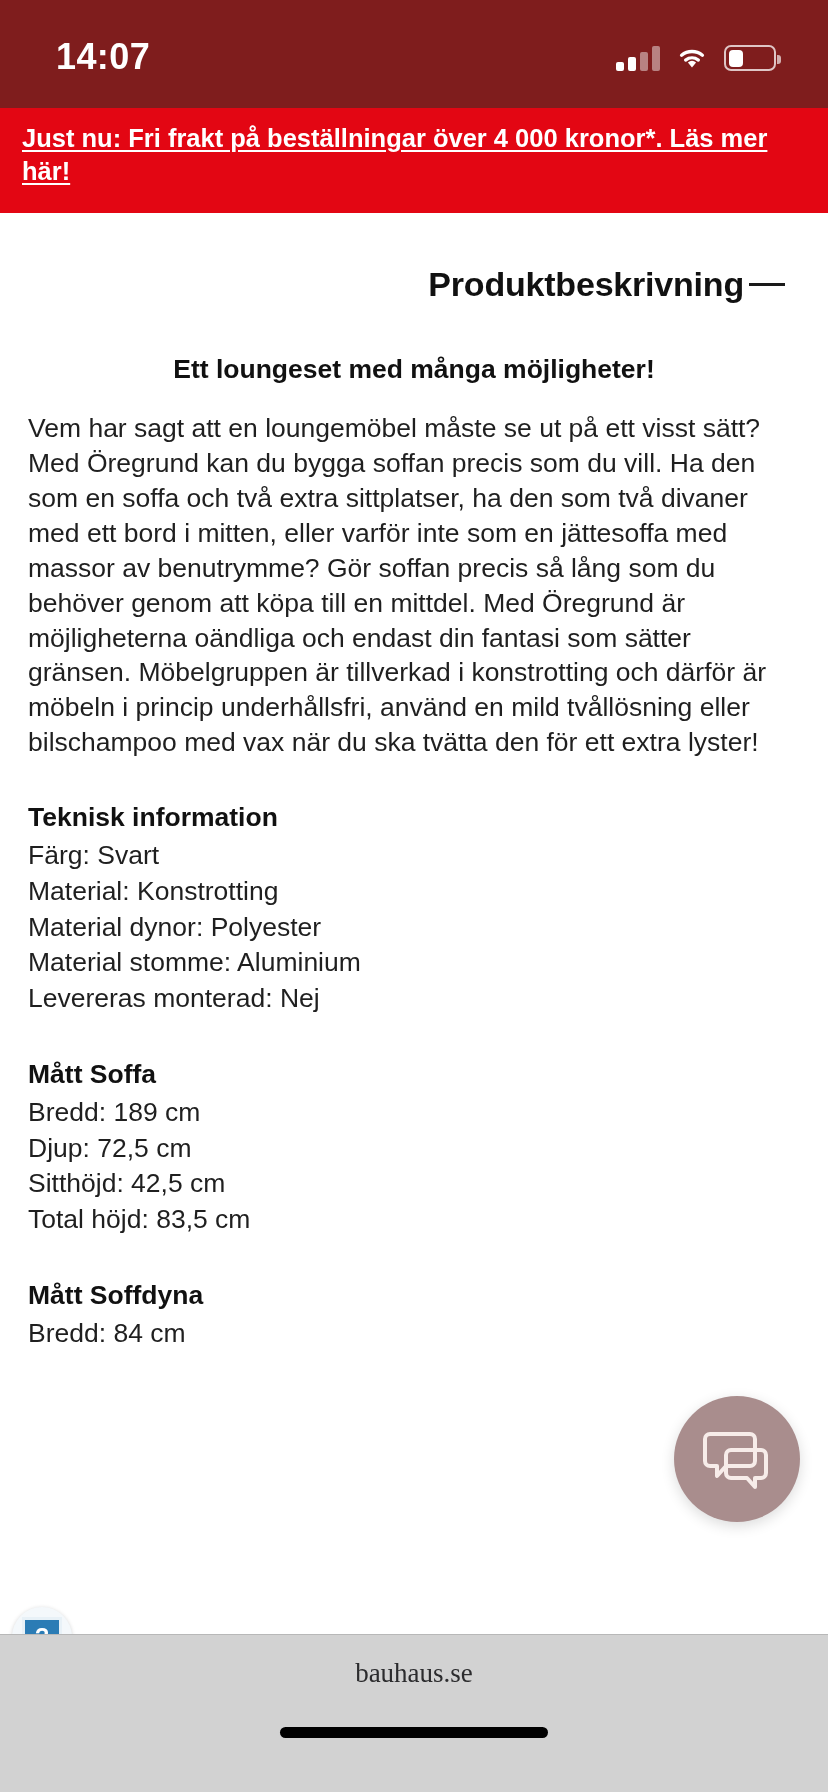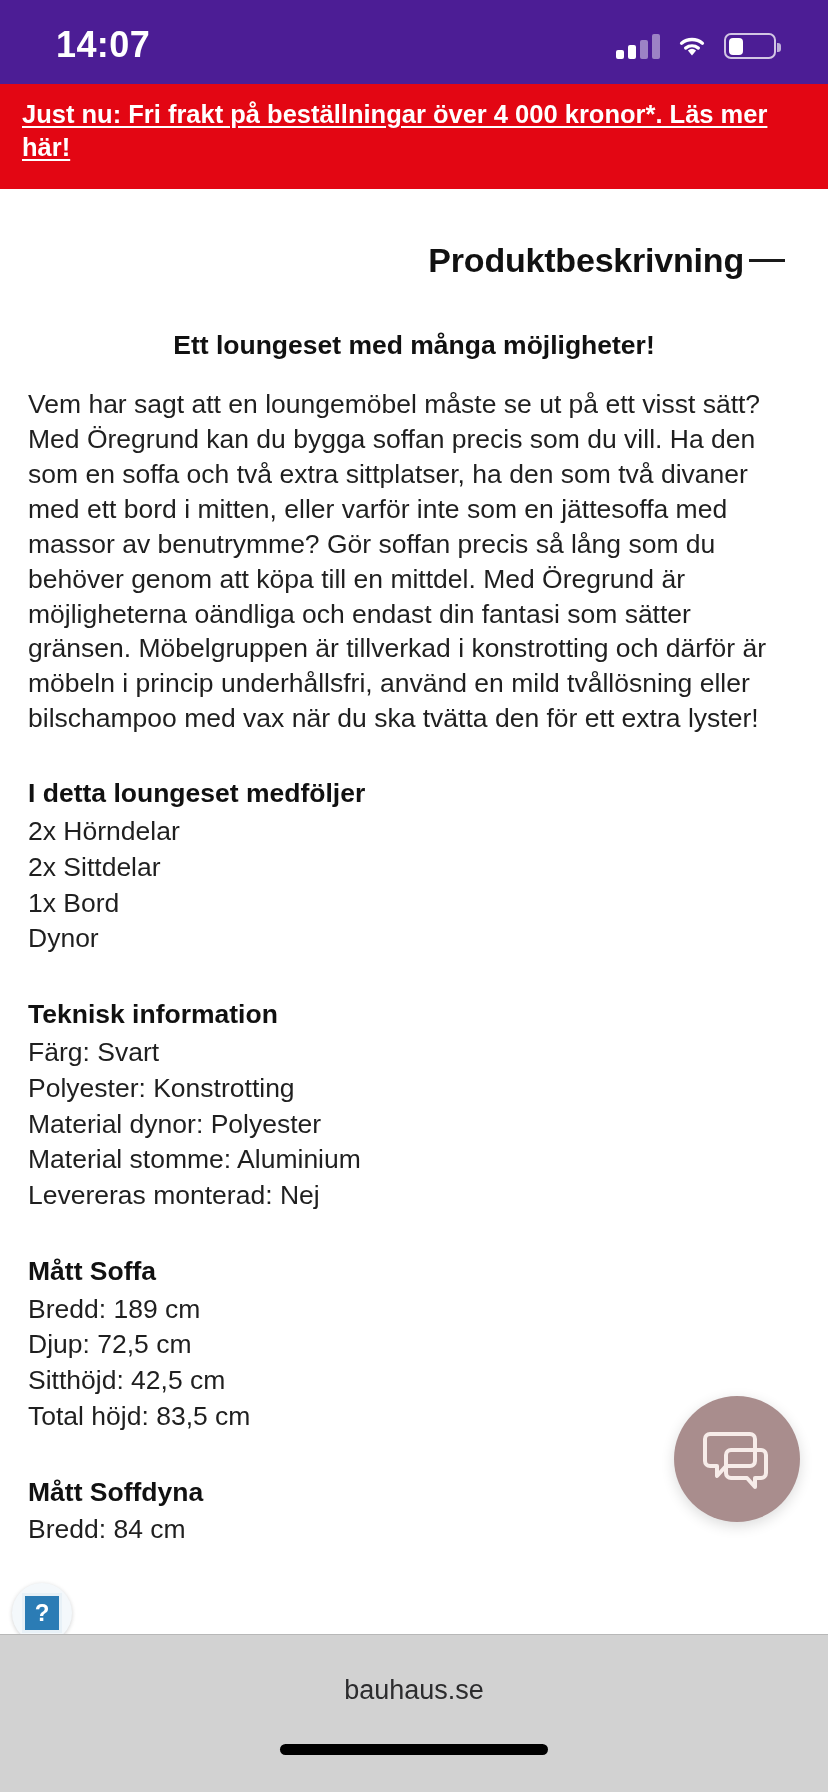--- a/index.html
+++ b/index.html
@@ -12,22 +12,22 @@
   .screen {
     position:relative;
     width:828px; height:1792px;
     background:#ffffff;
     display:flex; flex-direction:column;
   }
 
   
   .status-bar {
     position:relative;
-    height:84px;
-    background:#4c1d95;
+    height:108px;
+    background:#7f1d1d;
     flex:0 0 auto;
     display:flex; align-items:center;
     padding:0 52px 0 56px;
     justify-content:space-between;
   }
   .status-time {
     color:#ffffff;
     font-size:36px;
     font-weight:600;
     letter-spacing:0.4px;
@@ -156,22 +156,22 @@
   
   .browser-bar {
     flex:0 0 auto;
     height:158px;
     background:#d2d2d2;
     border-top:1px solid #b8b8b8;
     display:flex; flex-direction:column;
     align-items:center;
   }
   .url-text {
-    margin-top:40px;
-    font-size:27px; color:#2c2c2e;
+    margin-top:23px;
+    font-size:27px; color:#2c2c2e;font-family:Liberation Serif, serif;
   }
   .home-ind {
     margin-top:38px;
     width:268px; height:11px; border-radius:6px;
     background:#000000;
   }
 </style>
 </head>
 <body>
 
@@ -206,32 +206,25 @@
     <div class="section-head">
       <div class="section-title">Produktbeskrivning</div>
       <div class="collapse-btn">
           <span></span>
         </div>
     </div>
 
     <div class="sub-head">Ett loungeset med många möjligheter!</div>
     <div class="body-p">Vem har sagt att en loungemöbel måste se ut på ett visst sätt? Med Öregrund kan du bygga soffan precis som du vill. Ha den som en soffa och två extra sittplatser, ha den som två divaner med ett bord i mitten, eller varför inte som en jättesoffa med massor av benutrymme? Gör soffan precis så lång som du behöver genom att köpa till en mittdel. Med Öregrund är möjligheterna oändliga och endast din fantasi som sätter gränsen. Möbelgruppen är tillverkad i konstrotting och därför är möbeln i princip underhållsfri, använd en mild tvållösning eller bilschampoo med vax när du ska tvätta den för ett extra lyster!</div>
 
-    <div class="group">
-      <div class="group-title">I detta loungeset medföljer</div>
-      <div class="group-line">2x Hörndelar</div>
-      <div class="group-line">2x Sittdelar</div>
-      <div class="group-line">1x Bord</div>
-      <div class="group-line">Dynor</div>
-    </div>
 
     <div class="group">
       <div class="group-title">Teknisk information</div>
       <div class="group-line">Färg: Svart</div>
-      <div class="group-line">Polyester: Konstrotting</div>
+      <div class="group-line">Material: Konstrotting</div>
       <div class="group-line">Material dynor: Polyester</div>
       <div class="group-line">Material stomme: Aluminium</div>
       <div class="group-line">Levereras monterad: Nej</div>
     </div>
 
     <div class="group">
       <div class="group-title">Mått Soffa</div>
       <div class="group-line">Bredd: 189 cm</div>
       <div class="group-line">Djup: 72,5 cm</div>
       <div class="group-line">Sitthöjd: 42,5 cm</div>

